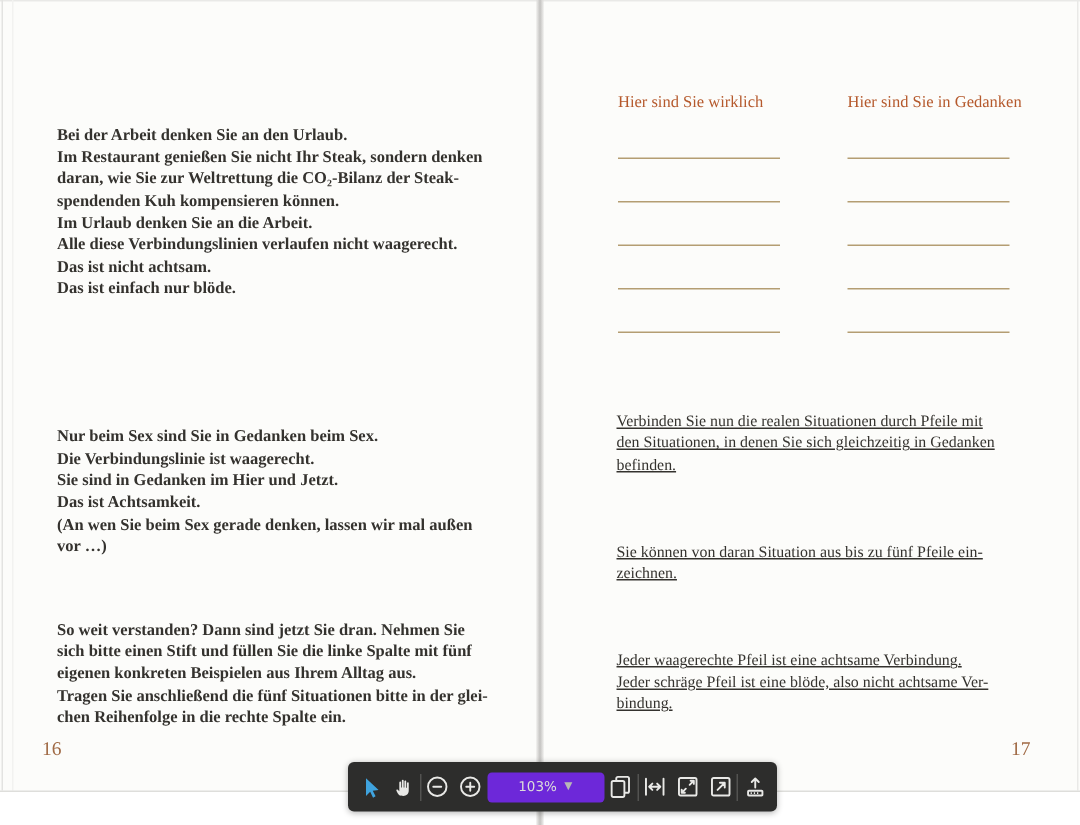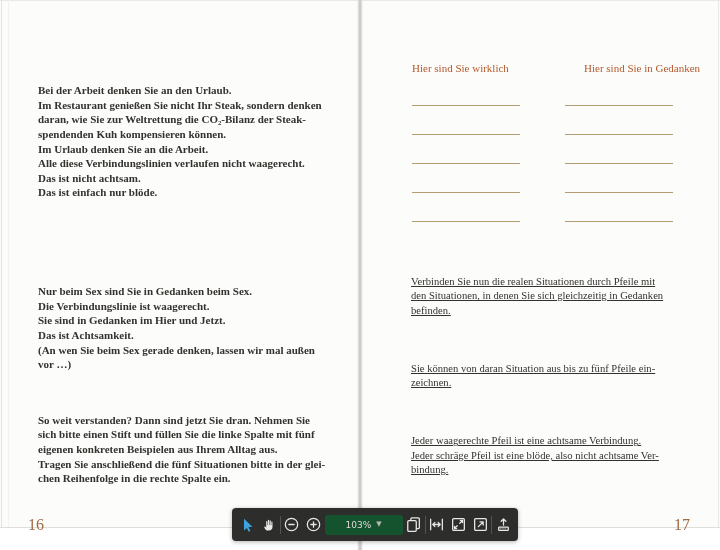--- a/index.html
+++ b/index.html
@@ -19,43 +19,43 @@
   
   .left-text{position:absolute;left:38px;top:54px;width:300px;font-size:11px;line-height:14.6px;
              color:#34322e;white-space:pre;}
   .left-text p{margin:0 0 19px 0;font-weight:bold;}
   .left-text p:nth-child(2){margin-bottom:12px;margin-top:36px;}
   .left-text p:last-child{margin-bottom:4px;}
 
   
   .col-header{position:absolute;top:62px;font-size:11px;font-weight:normal;color:#b5592c;white-space:pre;}
   .col-header.first{left:412px;}
-  .col-header.second{left:565px;margin-left:19px;}
+  .col-header.second{left:565px;}
   .fill-area{position:absolute;left:412px;top:77px;width:261px;display:flex;justify-content:space-between;}
   .fill-col{width:108px;}
   .fill-line{height:28px;border-bottom:1px solid #b49d72;}
   .right-text{position:absolute;left:411px;top:246px;width:272px;font-size:10.6px;line-height:14.4px;
               color:#34322e;white-space:pre;}
   .right-text p{margin:0 0 15px 0;text-decoration:underline;}
   .right-text p:last-child{margin-bottom:16px;}
 
   
-  .pn{position:absolute;top:516px;font-size:16px;color:#a06a45;}
+  .pn{position:absolute;top:491px;font-size:13px;color:#a06a45;}
   .pn.left{left:28px;}
   .pn.right{left:674px;text-align:center;}
 
   
   .toolbar{position:absolute;left:232px;top:508px;width:286px;height:33px;background:#2d2d2c;
            border-radius:4px;display:flex;align-items:center;justify-content:space-evenly;
            padding:0 4px;box-sizing:border-box;box-shadow:0 1px 4px rgba(0,0,0,0.3);
            font-family:"DejaVu Sans",sans-serif;}
   .tb-btn{width:22px;height:24px;background:none;border:none;padding:0;margin:0;display:flex;
           align-items:center;justify-content:center;cursor:pointer;}
   .tb-divider{width:1px;height:18px;background:#535351;}
-  .zoom-dropdown{height:20px;background:#14532d;border:none;border-radius:3px;color:#dcdcda;
+  .zoom-dropdown{height:20px;background:#6d28d9;border:none;border-radius:3px;color:#dcdcda;
                  font-size:9px;display:flex;align-items:center;gap:5px;padding:0 21px;cursor:pointer;
                  font-family:"DejaVu Sans",sans-serif;}
   .caret{font-size:7px;color:#b8b8b6;line-height:1;}
   .tb-btn svg{display:block;}
   .icon-stroke{stroke:#e8e8e6;stroke-width:1.2;fill:none;stroke-linecap:round;stroke-linejoin:round;}
 </style>
 </head>
 <body>
 
 <div class="screen">

